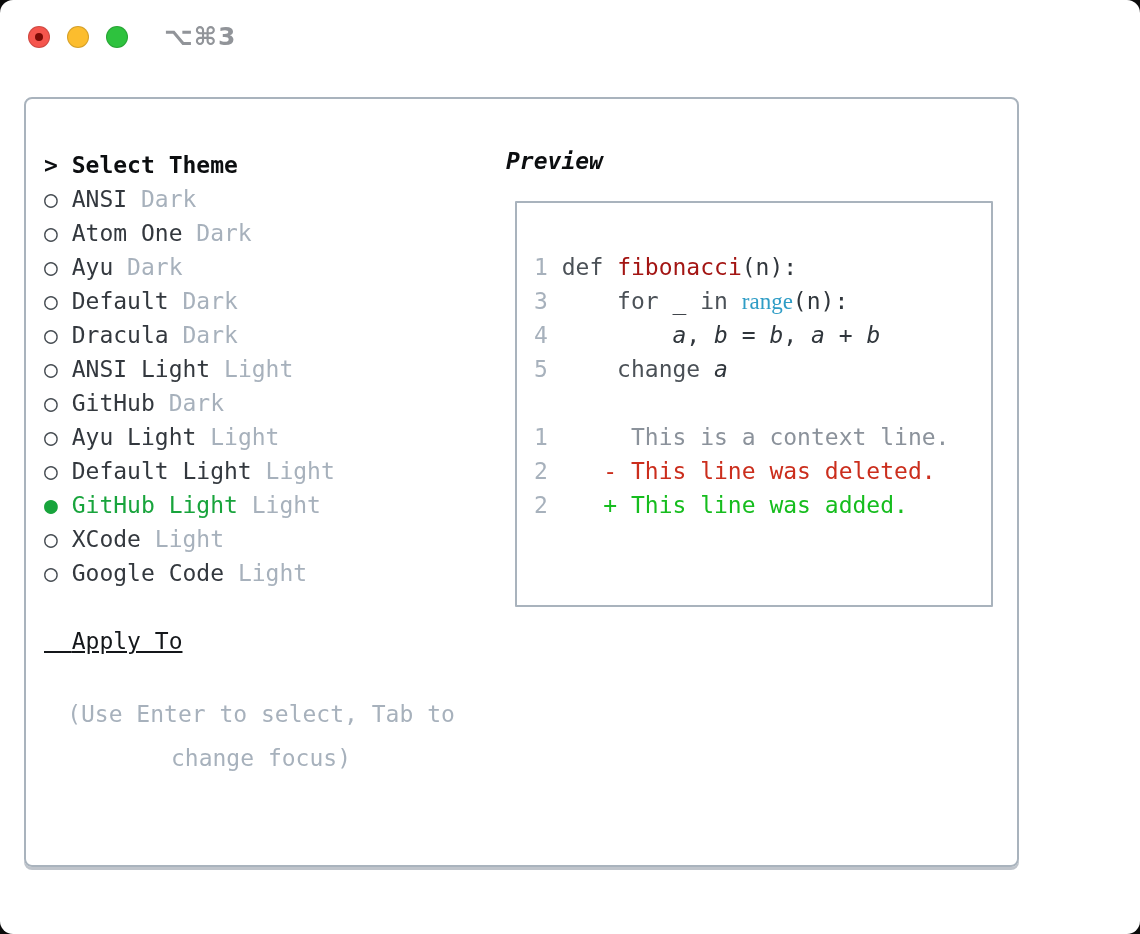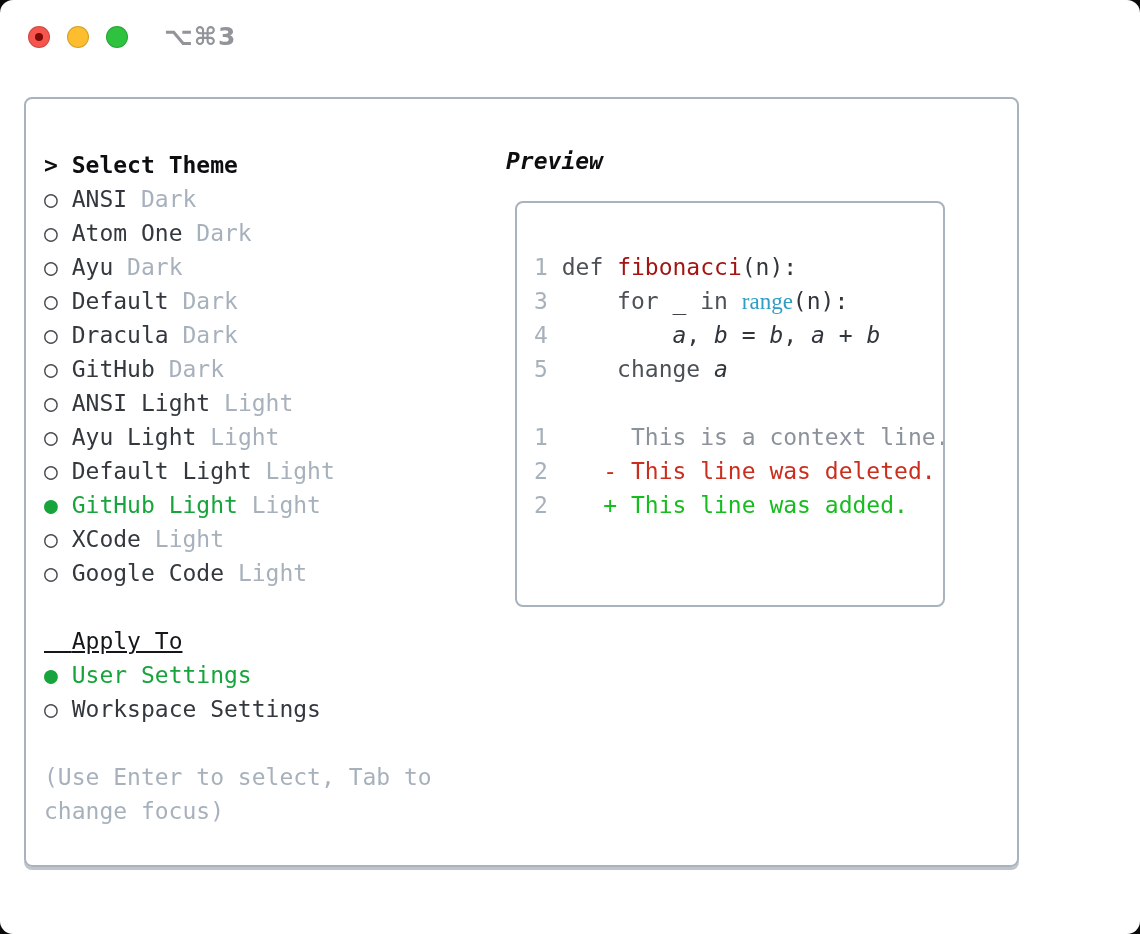--- a/index.html
+++ b/index.html
@@ -25,26 +25,26 @@
   }
   .row { height:34px; line-height:34px; white-space:pre; }
   .left-col { position:absolute; left:18px; top:49px; width:445px; }
   .header-row { font-weight:bold; color:#0c0e10; }
   .theme-row .circle, .apply-row .circle { color:#4a5056; }
   .theme-row .tname, .apply-row .tname { color:var(--name-gray,#33383e); }
   .theme-row .ttag { color:var(--muted-gray,#a7b1bc);text-align:right; }
   .theme-row.selected .circle, .theme-row.selected .tname,
   .apply-row.selected .circle, .apply-row.selected .tname { color:var(--accent-green,#18a43c); }
   .apply-header { color:#14171a;text-decoration:underline; }
-  .hint { margin-top:0; width:434px; line-height:34px; color:var(--muted-gray,#a7b1bc); white-space:normal; }
+  .hint { margin-top:0; width:434px; line-height:44px; color:var(--muted-gray,#a7b1bc); white-space:normal;text-align:center; }
   
   .preview-header { position:absolute; left:480px; top:49px; font-weight:bold; color:#0c0e10;font-style:italic; }
   .preview-box {
-    position:absolute; left:489px; top:102px; width:430px; height:406px;
-    border:2px solid var(--border-gray,#a9b3bd); border-radius:8px;
+    position:absolute; left:489px; top:102px; width:478px; height:406px;
+    border:2px solid var(--border-gray,#a9b3bd); border-radius:1px;
     padding:47px 0 17px 17px; overflow:hidden;
   }
   .code-row { height:34px; line-height:34px; white-space:pre; }
   .lnum { color:var(--muted-gray,#a7b1bc); }
   .tk-pl  { color:var(--text-dark,#30363c); }
   .tk-kw  { color:var(--keyword-gray,#4b5157); }
   .tk-fn  { color:var(--function-red,#a31513); }
   .tk-nm  { color:var(--number-teal,#0e7e8a); }
   .tk-bi  { color:var(--builtin-blue,#2f9dc6);font-family:Liberation Serif, serif; }
   .tk-vr  { color:var(--text-dark,#30363c); font-style:italic; }
@@ -69,34 +69,30 @@
   <div class="panel">
 
     <div class="left-col">
       <div class="row header-row"><span>&gt;</span><span> </span><span>Select Theme</span></div>
       <div id="theme-list">
           <div class="row theme-row"><span class="circle">○</span><span class="tname"> ANSI</span><span class="ttag"> Dark</span></div>
           <div class="row theme-row"><span class="circle">○</span><span class="tname"> Atom One</span><span class="ttag"> Dark</span></div>
           <div class="row theme-row"><span class="circle">○</span><span class="tname"> Ayu</span><span class="ttag"> Dark</span></div>
           <div class="row theme-row"><span class="circle">○</span><span class="tname"> Default</span><span class="ttag"> Dark</span></div>
           <div class="row theme-row"><span class="circle">○</span><span class="tname"> Dracula</span><span class="ttag"> Dark</span></div>
+          <div class="row theme-row"><span class="circle">○</span><span class="tname"> ANSI Light</span><span class="ttag"> Light</span></div>
           <div class="row theme-row"><span class="circle">○</span><span class="tname"> GitHub</span><span class="ttag"> Dark</span></div>
-          <div class="row theme-row"><span class="circle">○</span><span class="tname"> ANSI Light</span><span class="ttag"> Light</span></div>
           <div class="row theme-row"><span class="circle">○</span><span class="tname"> Ayu Light</span><span class="ttag"> Light</span></div>
           <div class="row theme-row"><span class="circle">○</span><span class="tname"> Default Light</span><span class="ttag"> Light</span></div>
           <div class="row theme-row selected"><span class="circle">●</span><span class="tname"> GitHub Light</span><span class="ttag"> Light</span></div>
           <div class="row theme-row"><span class="circle">○</span><span class="tname"> XCode</span><span class="ttag"> Light</span></div>
           <div class="row theme-row"><span class="circle">○</span><span class="tname"> Google Code</span><span class="ttag"> Light</span></div>
         </div>
       <div class="row"></div>
       <div class="row apply-header"><span>  </span><span>Apply To</span></div>
-      <div id="apply-list">
-          <div class="row apply-row selected"><span class="circle">●</span><span class="tname"> User Settings</span></div>
-          <div class="row apply-row"><span class="circle">○</span><span class="tname"> Workspace Settings</span></div>
-        </div>
       <div class="row"></div>
       <div class="hint">(Use Enter to select, Tab to change focus)</div>
     </div>
 
     <div class="preview-header">Preview</div>
     <div class="preview-box">
       <div id="code">
           <div class="code-row"><span class="lnum">1</span><span class="tk-pl"> </span><span class="tk-kw">def</span><span class="tk-pl"> </span><span class="tk-fn">fibonacci</span><span class="tk-pl">(n):</span></div>
           <div class="code-row"><span class="lnum">3</span><span class="tk-pl">     </span><span class="tk-kw">for</span><span class="tk-pl"> _ </span><span class="tk-kw">in</span><span class="tk-pl"> </span><span class="tk-bi">range</span><span class="tk-pl">(n):</span></div>
           <div class="code-row"><span class="lnum">4</span><span class="tk-pl">         </span><span class="tk-vr">a</span><span class="tk-pl">, </span><span class="tk-vr">b</span><span class="tk-pl"> = </span><span class="tk-vr">b</span><span class="tk-pl">, </span><span class="tk-vr">a</span><span class="tk-pl"> + </span><span class="tk-vr">b</span></div>

